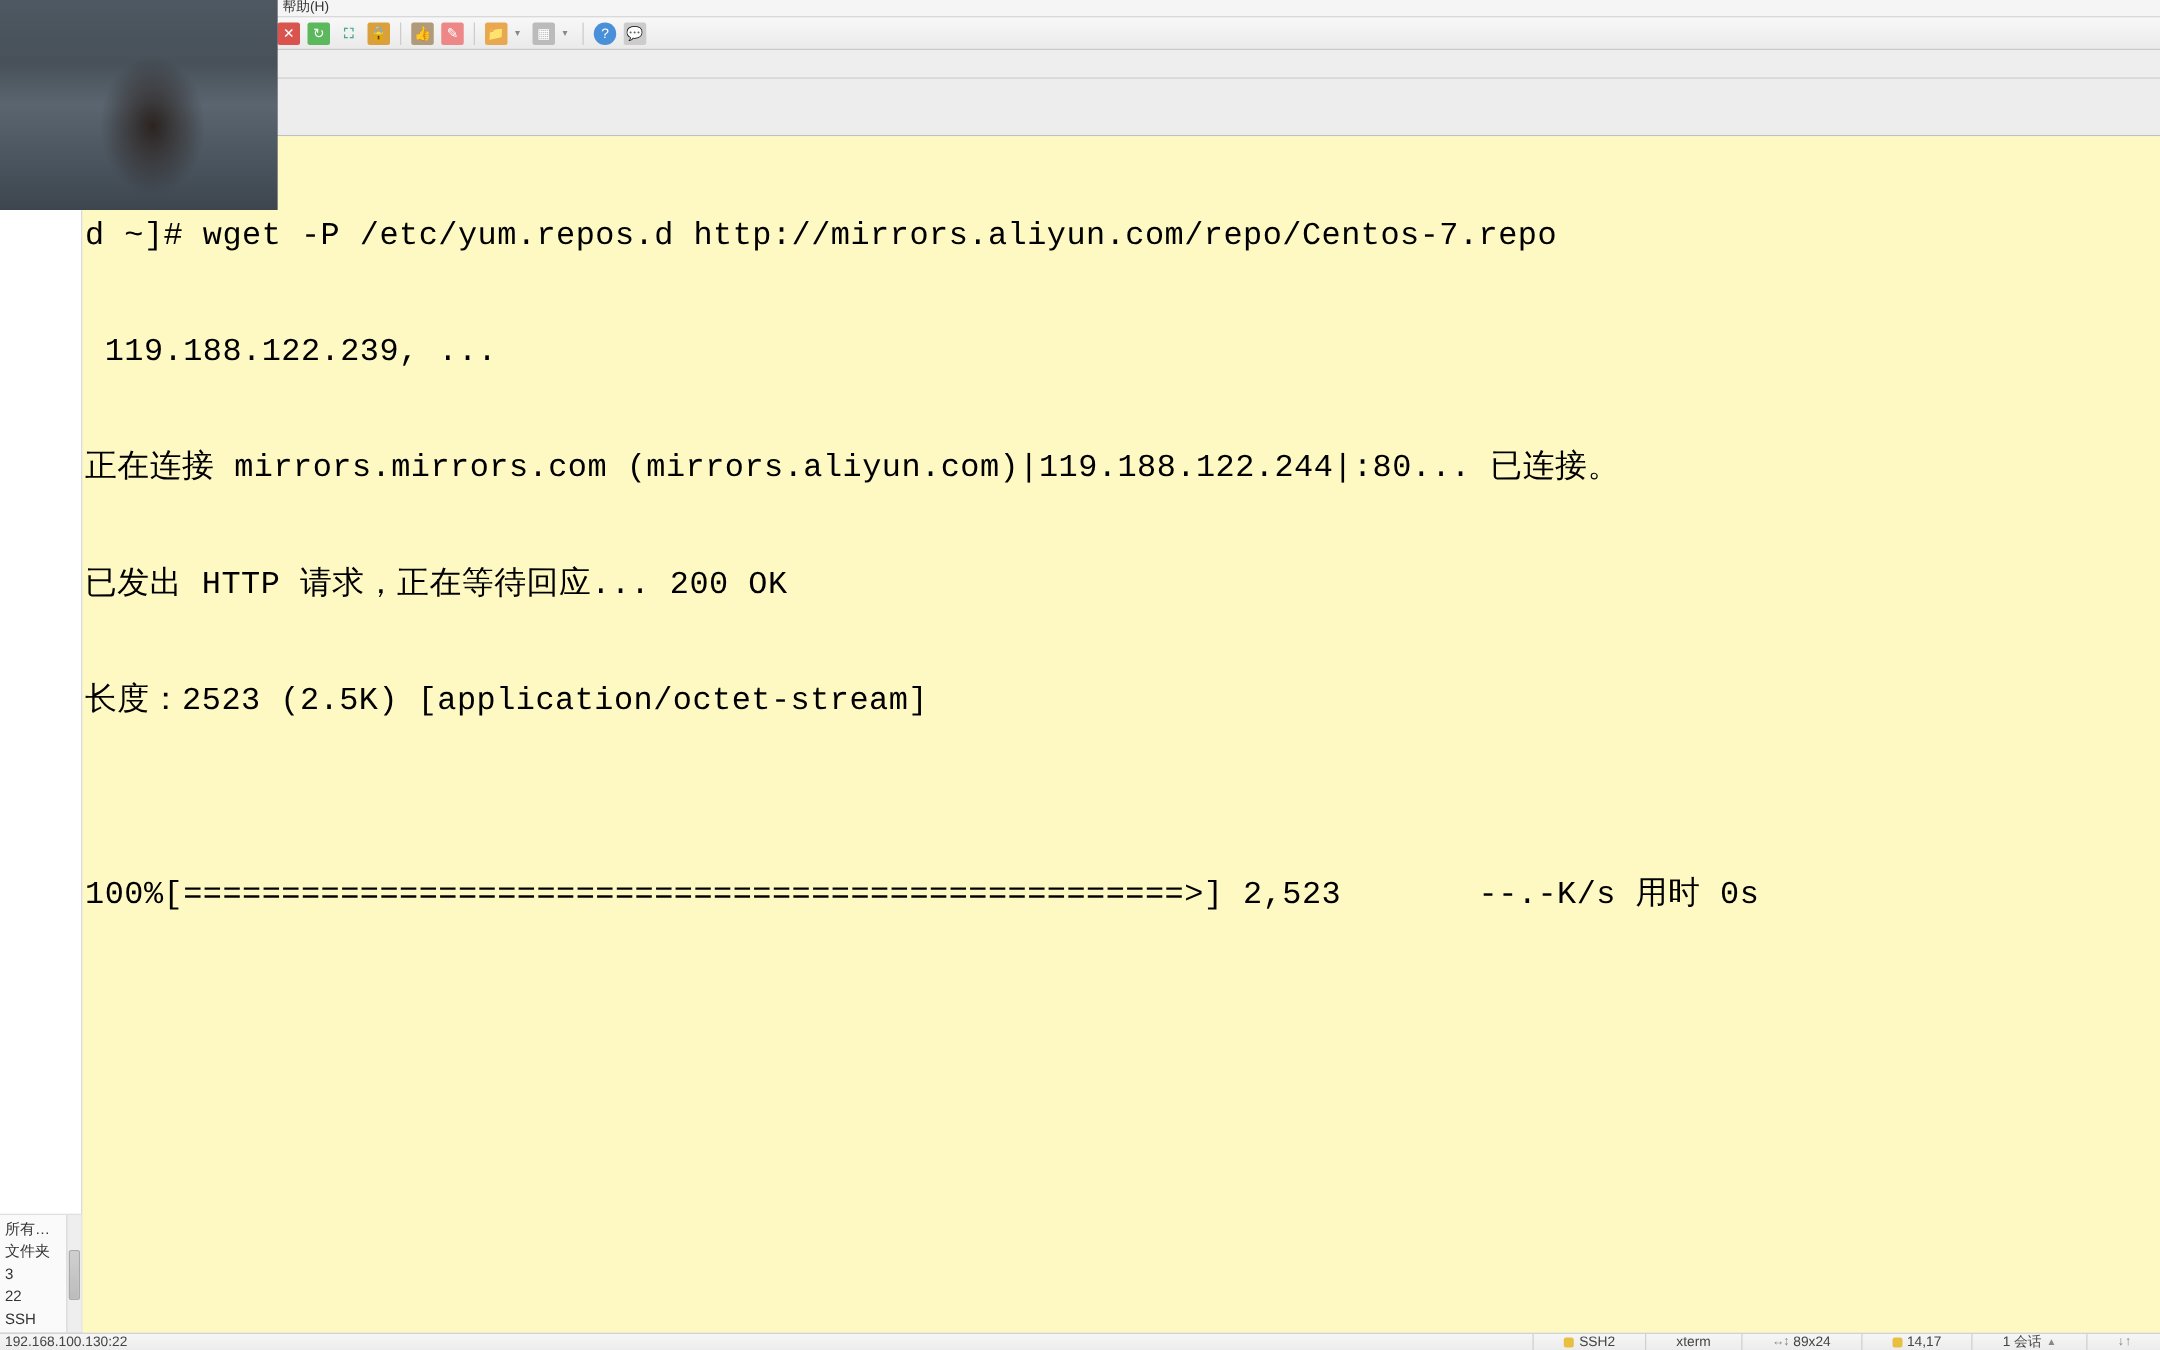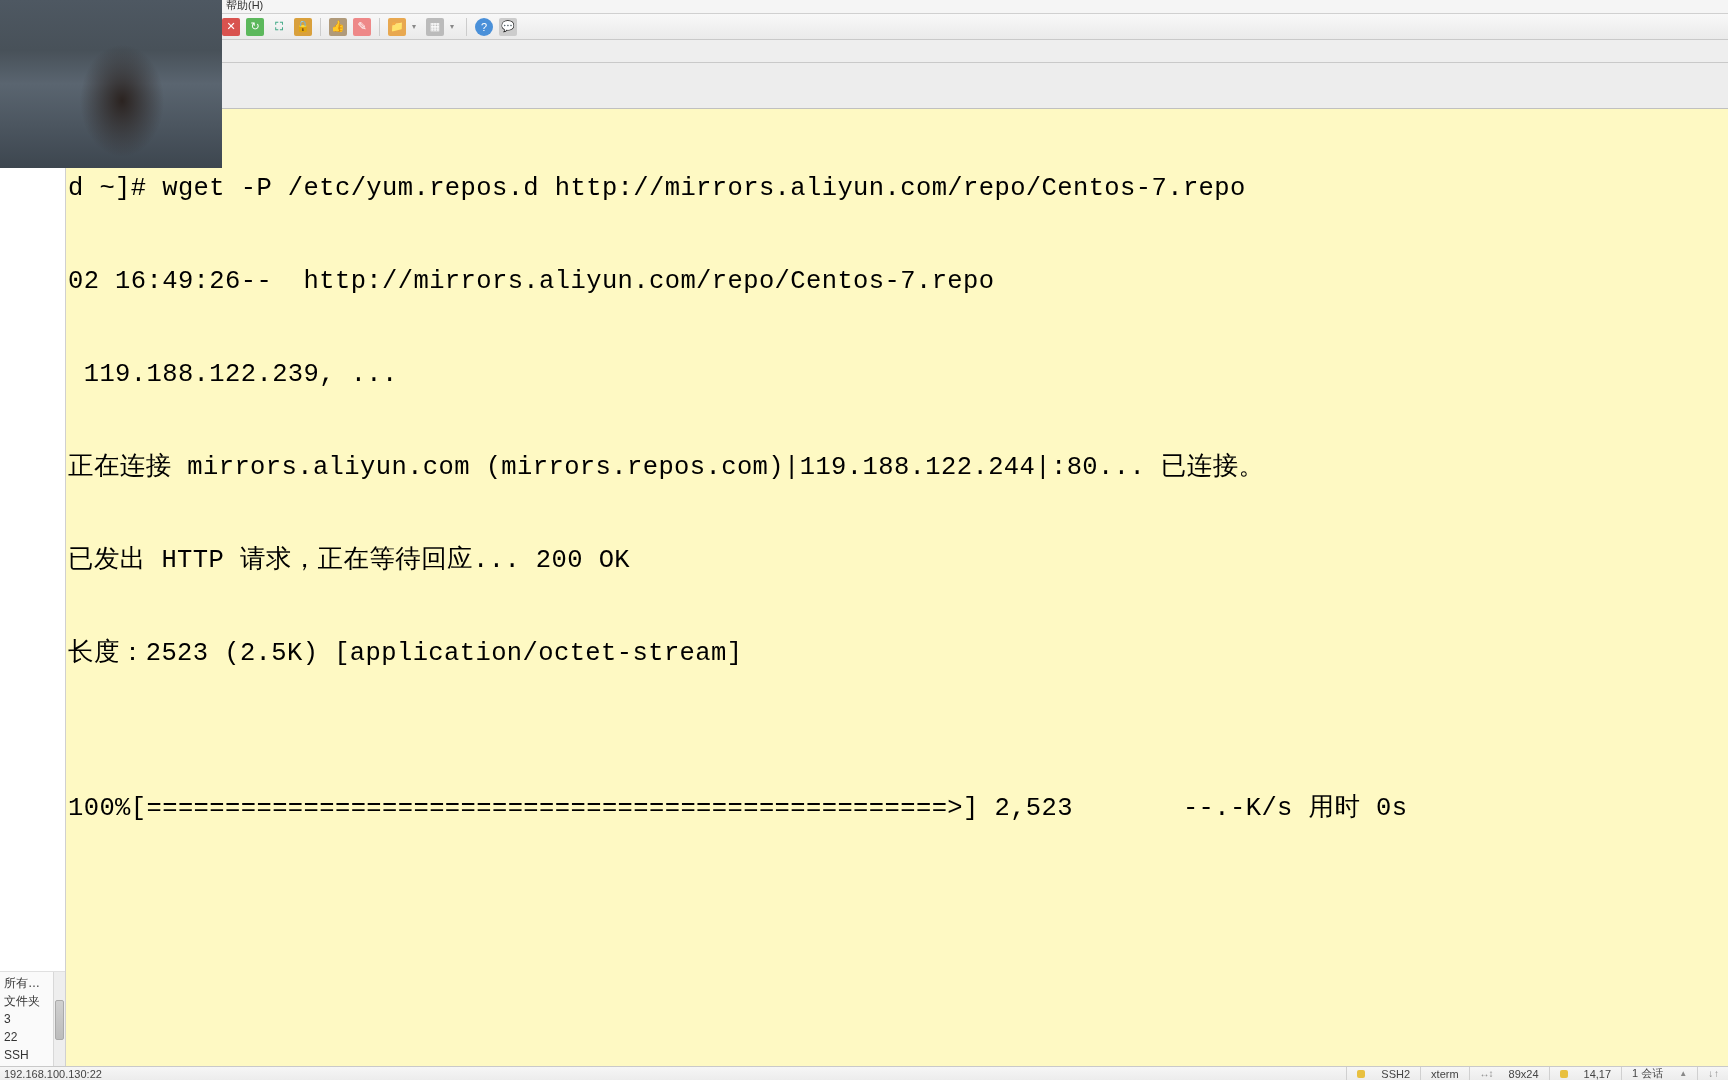--- a/index.html
+++ b/index.html
@@ -161,26 +161,26 @@
     background: linear-gradient(#f6f6f6, #ececec);
     border-top: 1px solid #c9c9c9;
     display: flex;
     align-items: center;
     font-size: 11px;
     color: #444;
   }
   .status-left { padding-left: 4px; flex: 0 0 auto; }
   .status-spacer { flex: 1; }
   .status-seg {
-    padding: 0 10px;
+    padding: 0 24px;
     border-left: 1px solid #d0d0d0;
     height: 100%;
     display: flex;
     align-items: center;
-    gap: 16px;
+    gap: 4px;
   }
   .status-dot {
     width: 8px; height: 8px;
     background: #e8c040;
     border-radius: 2px;
   }
   .arrow-icons { color: #888; font-size: 10px; letter-spacing: -1px; }
 </style>
 </head>
 <body>
@@ -232,23 +232,22 @@
           <div class="track">
               <div class="thumb"></div>
             </div>
         </div>
       </div>
     </div>
   </div>
 
   <div class="terminal">
     <div class="line">d ~]# wget -P /etc/yum.repos.d http://mirrors.aliyun.com/repo/Centos-7.repo</div>
-    <div class="line">02 16:49:26--  http://mirrors.aliyun.com/repo/Centos-7.repo</div>
     <div class="line"> 119.188.122.239, ...</div>
-    <div class="line">正在连接 mirrors.aliyun.com (mirrors.repos.com)|119.188.122.244|:80... 已连接。</div>
+    <div class="line">正在连接 mirrors.mirrors.com (mirrors.aliyun.com)|119.188.122.244|:80... 已连接。</div>
     <div class="line">已发出 HTTP 请求，正在等待回应... 200 OK</div>
     <div class="line">长度：2523 (2.5K) [application/octet-stream]</div>
     <div class="line"></div>
     <div class="line">100%[===================================================&gt;] 2,523       --.-K/s 用时 0s</div>
     <div class="line"></div>
     
     <div class="line"></div>
     
   </div>
 

